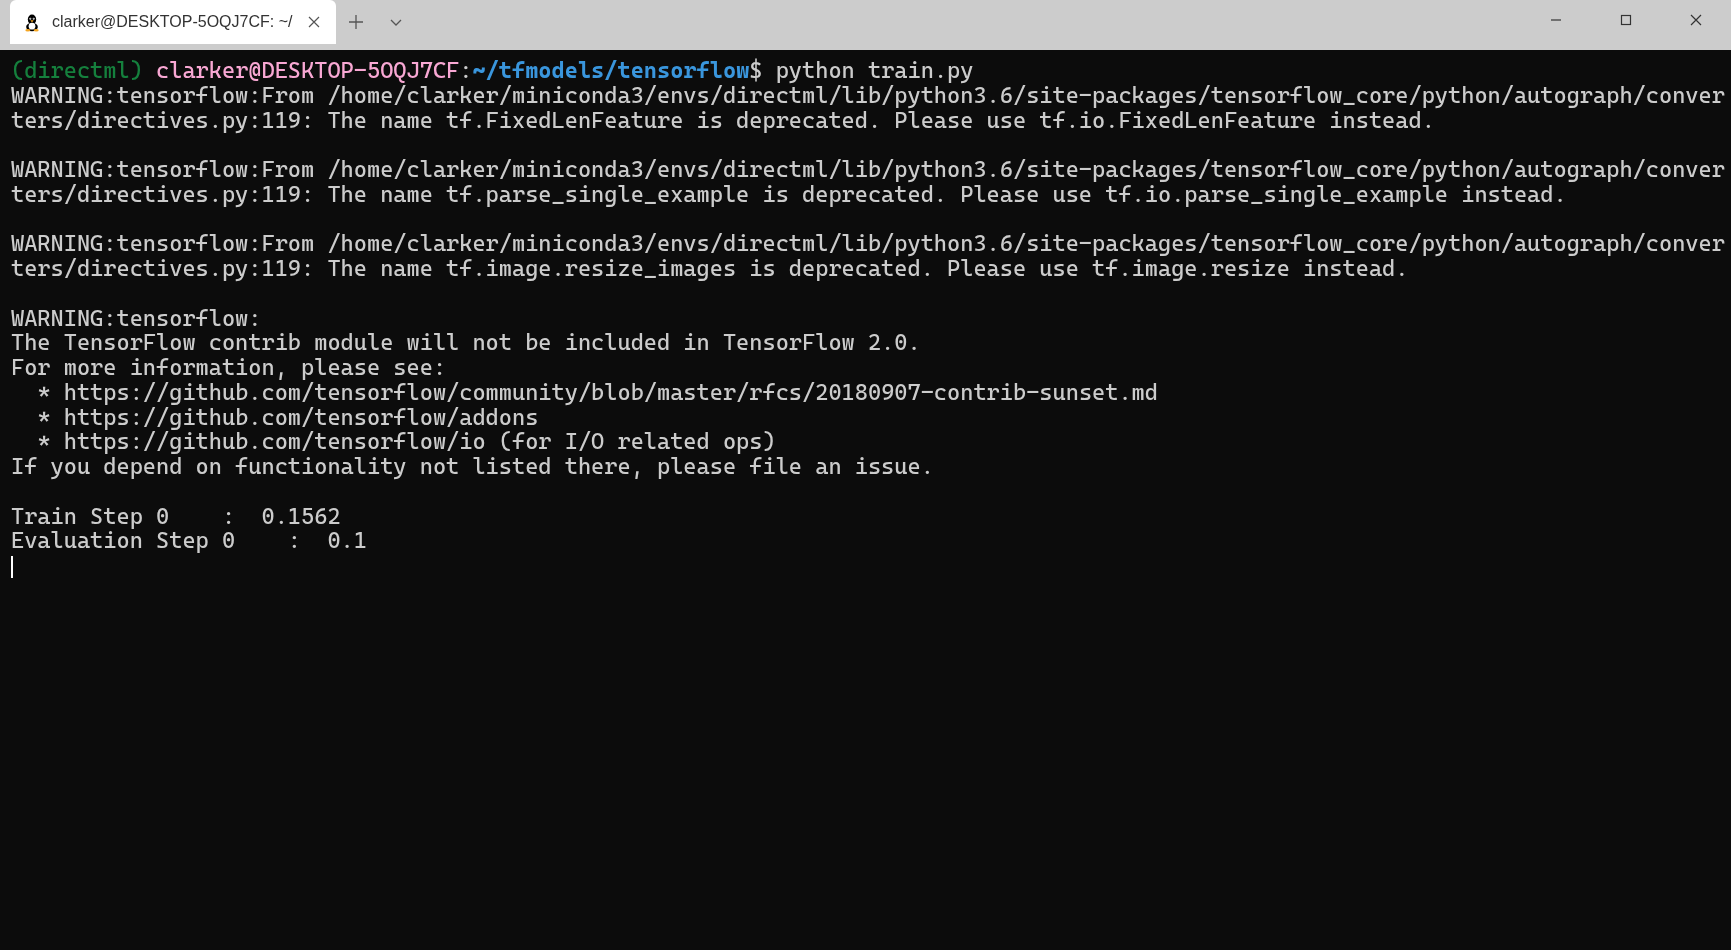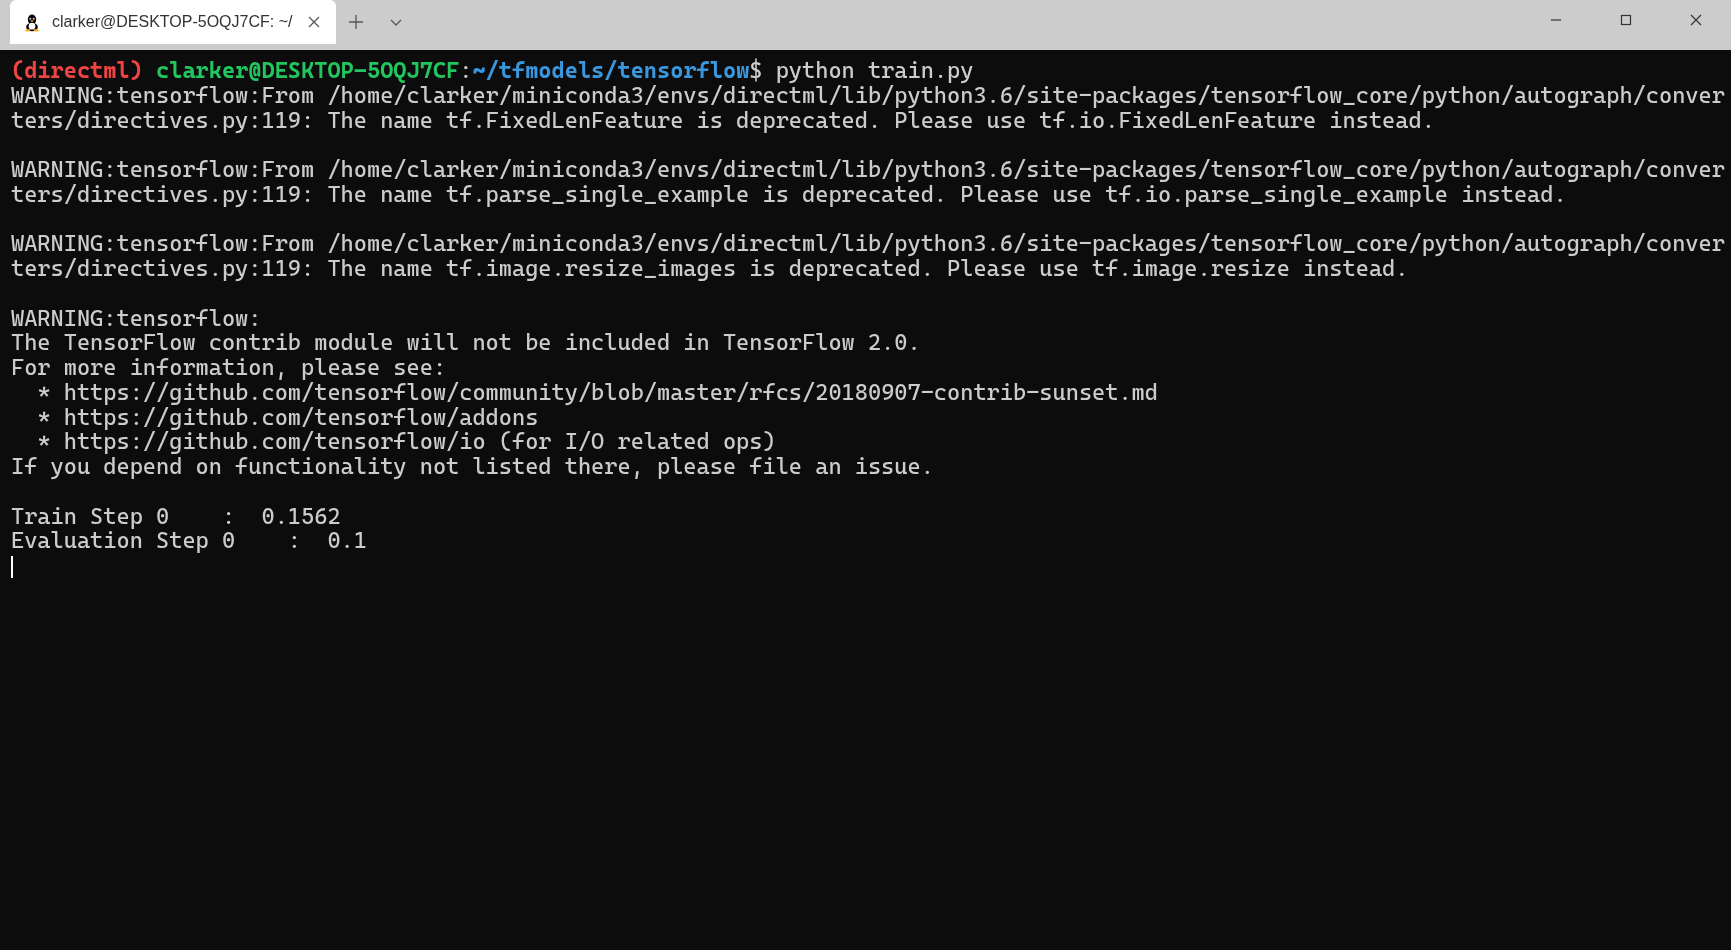--- a/index.html
+++ b/index.html
@@ -91,22 +91,22 @@
     padding: 8px 0 8px 11px;
     white-space: pre-wrap;
     word-break: break-all;
     overflow-y: auto;
     position: relative;
   }
   .terminal::-webkit-scrollbar { width: 16px; }
   .terminal::-webkit-scrollbar-track { background: #0c0c0c; }
   .terminal::-webkit-scrollbar-thumb { background: #4d4d4d; }
 
-  .env { color: #ef4444; font-weight: bold; }
-  .userhost { color: #22c55e; font-weight: bold; }
+  .env { color: #15803d; }
+  .userhost { color: #f9a8d4; font-weight: normal; }
   .pathsep { color: #cccccc; }
   .cwd { color: #3a96dd; font-weight: bold; }
   .dollar { color: #cccccc; }
   .cmd { color: #cccccc; }
   .cursor-block {
     display: inline-block;
     width: 2px;
     height: 22px;
     background: #ffffff;
     vertical-align: bottom;

